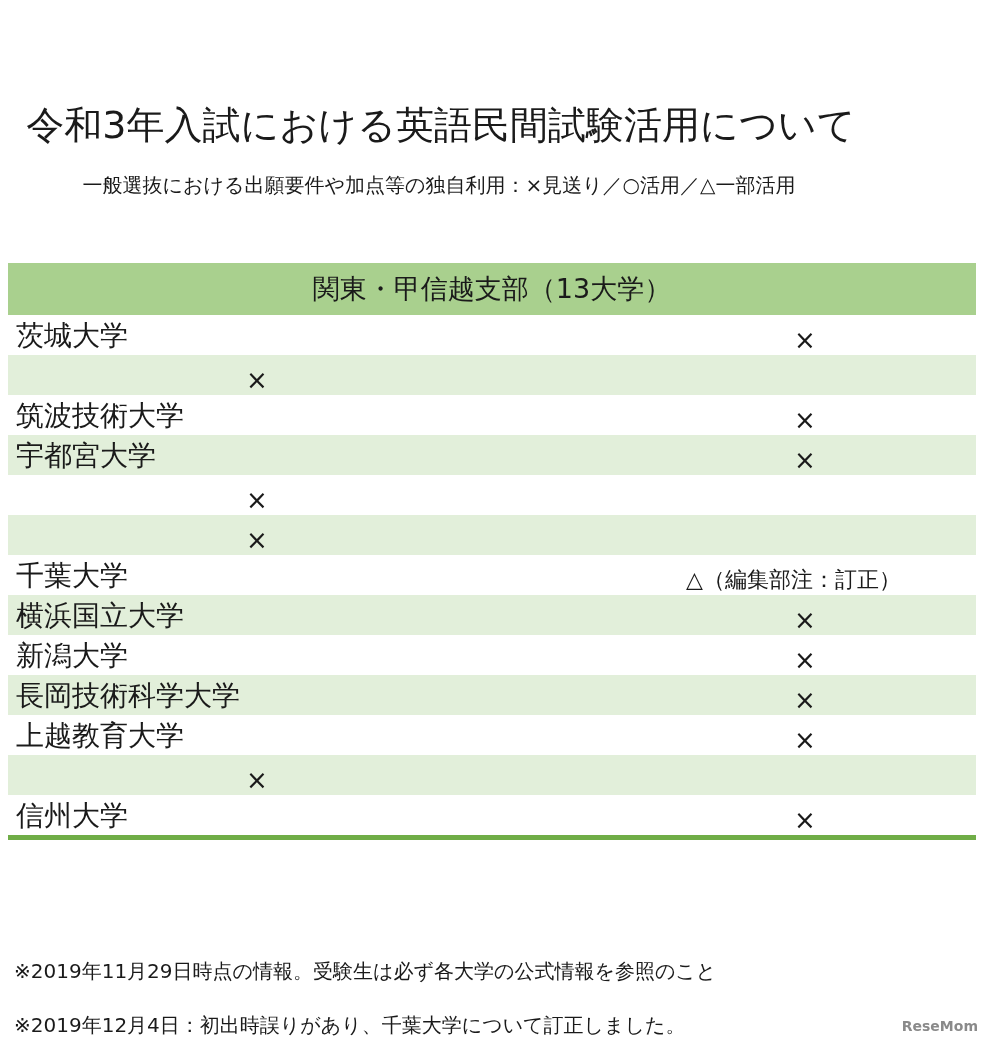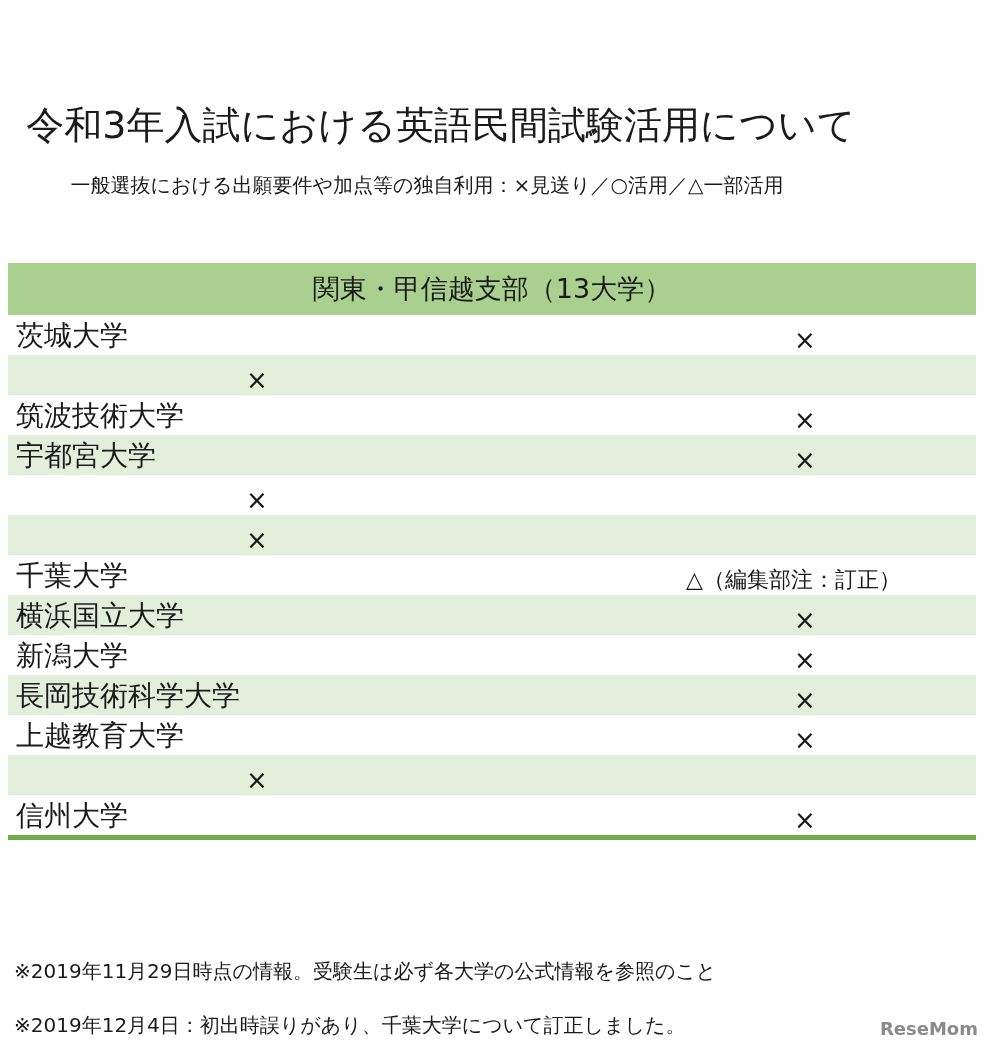--- a/index.html
+++ b/index.html
@@ -1,31 +1,31 @@
 <!DOCTYPE html>
 <html><head>
 <meta charset="utf-8">
 <style>
   html, body { margin:0; padding:0; }
   body { width:990px; height:1055px; background:#ffffff; position:relative; overflow:hidden;
          font-family:"DejaVu Sans", sans-serif; color:#1a1a1a; }
   .title { position:absolute; top:100px; left:0; width:882px; text-align:center; font-size:38px; letter-spacing:0px; }
-  .subtitle { position:absolute; top:172px; left:0; width:854px; text-align:center; font-size:20px; }
+  .subtitle { position:absolute; top:172px; left:12px; width:854px; text-align:center; font-size:20px; }
   .table { position:absolute; top:216px; left:8px; width:968px; }
   .header { height:52px; background:#a9d08e; display:flex; align-items:center; justify-content:center; font-size:27px;margin-top:47px; }
   .row { height:40px; display:flex; align-items:flex-end; }
   .row.alt { background:#e2efda; }
   .row .name { flex:1; padding-left:8px; font-size:28px; }
   .row .val { width:420px; text-align:left; font-size:26px; }
   .row .val.x { padding-left:238px; width:182px; }
   .row .val.tri { padding-left:130px; width:290px; font-size:22px; }
   .bottom-line { height:5px; background:#70ad47; }
   .note1 { position:absolute; top:958px; left:14px; font-size:20px; }
   .note2 { position:absolute; top:1012px; left:14px; font-size:20px; }
-  .logo { position:absolute; top:1018px; right:12px; font-size:18px; font-weight:bold; color:#8a8a8a; }
+  .logo { position:absolute; top:1018px; right:12px; font-size:14px; font-weight:bold; color:#8a8a8a; }
 </style>
 </head>
 <body>
 
 <div class="title">令和3年入試における英語民間試験活用について</div>
 <div class="subtitle">一般選抜における出願要件や加点等の独自利用：×見送り／○活用／△一部活用</div>
 
 <div class="table">
   <div class="header">関東・甲信越支部（13大学）</div>
   <div class="row">

